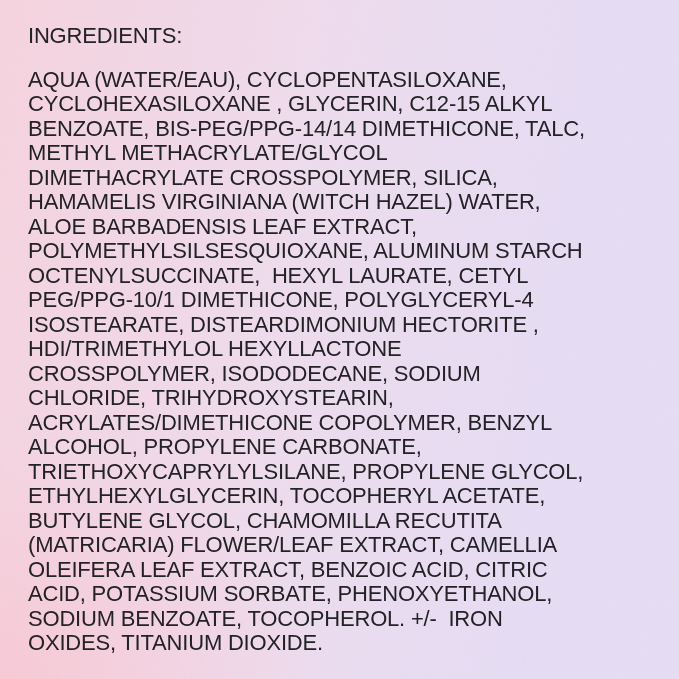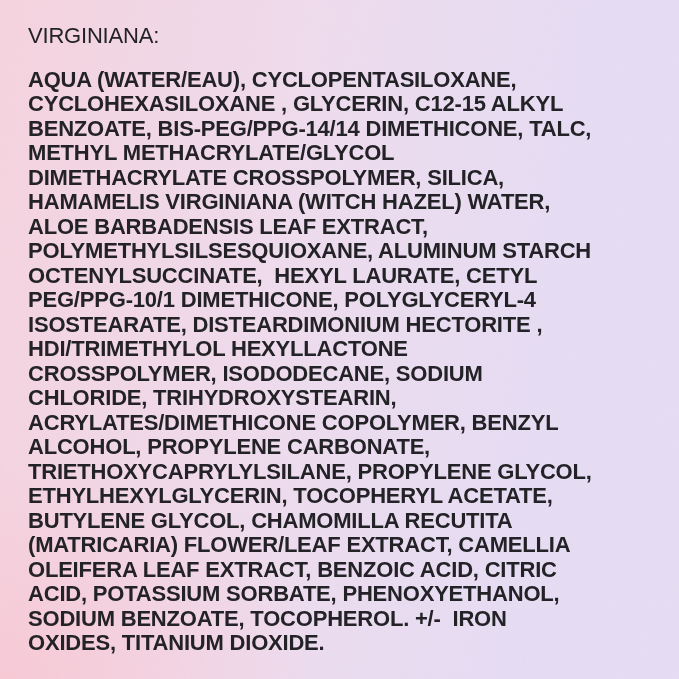--- a/index.html
+++ b/index.html
@@ -41,36 +41,35 @@
     font-size:22px;
     line-height:24.5px;
     letter-spacing:-0.2px;
     margin:0 0 19px 0;
   }
   .body-text{
     font-size:22px;
     line-height:24.5px;
     letter-spacing:-0.2px;
     white-space:pre-wrap;
-    font-weight:bold;
   }
 </style>
 </head>
 <body>
 
 <div class="stage">
   <svg class="grain" xmlns="http://www.w3.org/2000/svg">
     <filter id="grainFilter">
       <feTurbulence type="fractalNoise" baseFrequency="0.85" numOctaves="2" stitchTiles="stitch"></feTurbulence>
       <feColorMatrix type="saturate" values="0"></feColorMatrix>
     </filter>
     <rect width="100%" height="100%" filter="url(#grainFilter)" opacity="0.05"></rect>
   </svg>
   <div class="content">
-    <div class="heading">VIRGINIANA:</div>
+    <div class="heading">INGREDIENTS:</div>
     <div class="body-text">AQUA (WATER/EAU), CYCLOPENTASILOXANE,
 CYCLOHEXASILOXANE , GLYCERIN, C12-15 ALKYL
 BENZOATE, BIS-PEG/PPG-14/14 DIMETHICONE, TALC,
 METHYL METHACRYLATE/GLYCOL
 DIMETHACRYLATE CROSSPOLYMER, SILICA,
 HAMAMELIS VIRGINIANA (WITCH HAZEL) WATER,
 ALOE BARBADENSIS LEAF EXTRACT,
 POLYMETHYLSILSESQUIOXANE, ALUMINUM STARCH
 OCTENYLSUCCINATE,  HEXYL LAURATE, CETYL
 PEG/PPG-10/1 DIMETHICONE, POLYGLYCERYL-4

